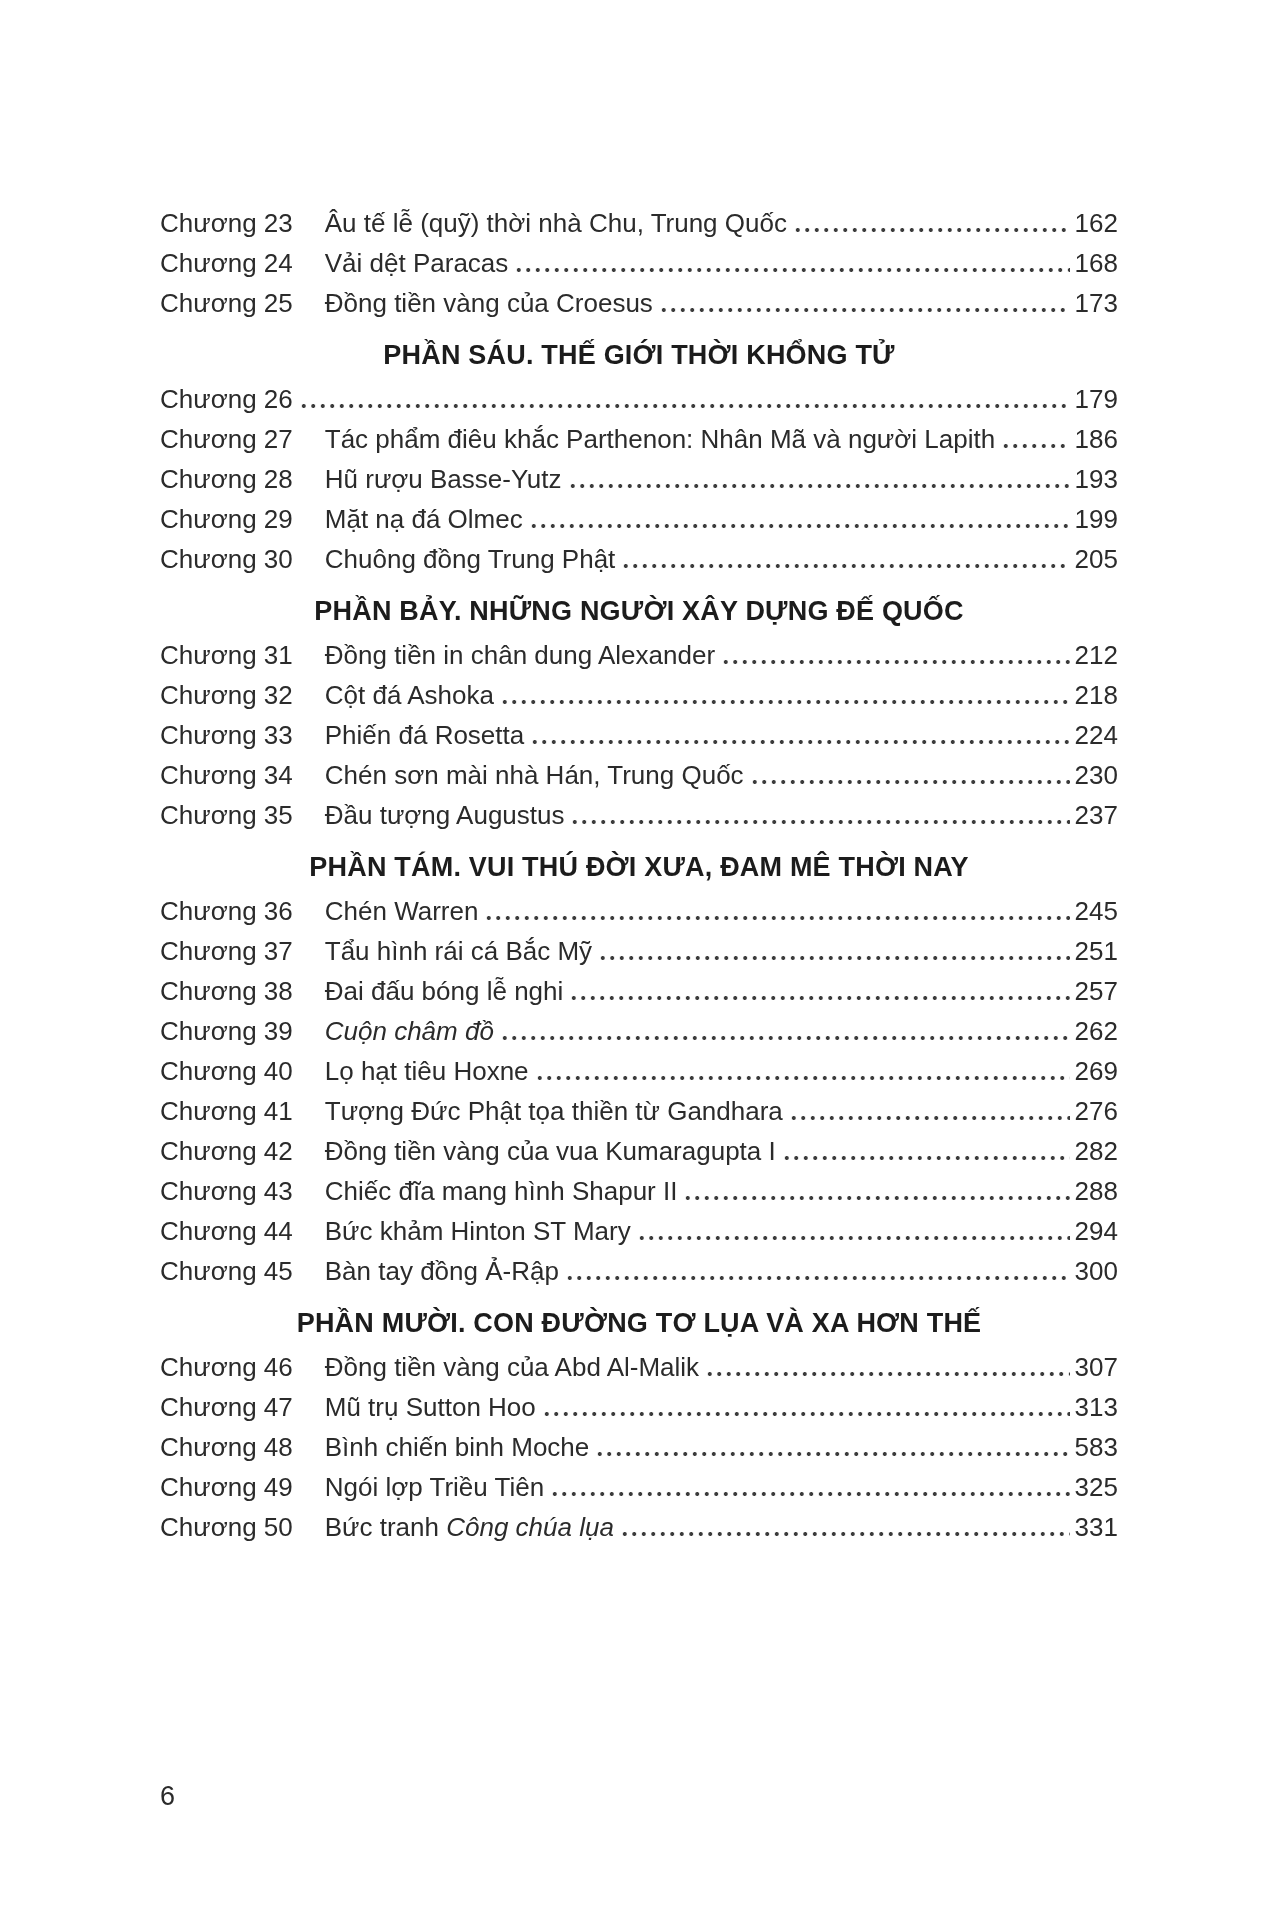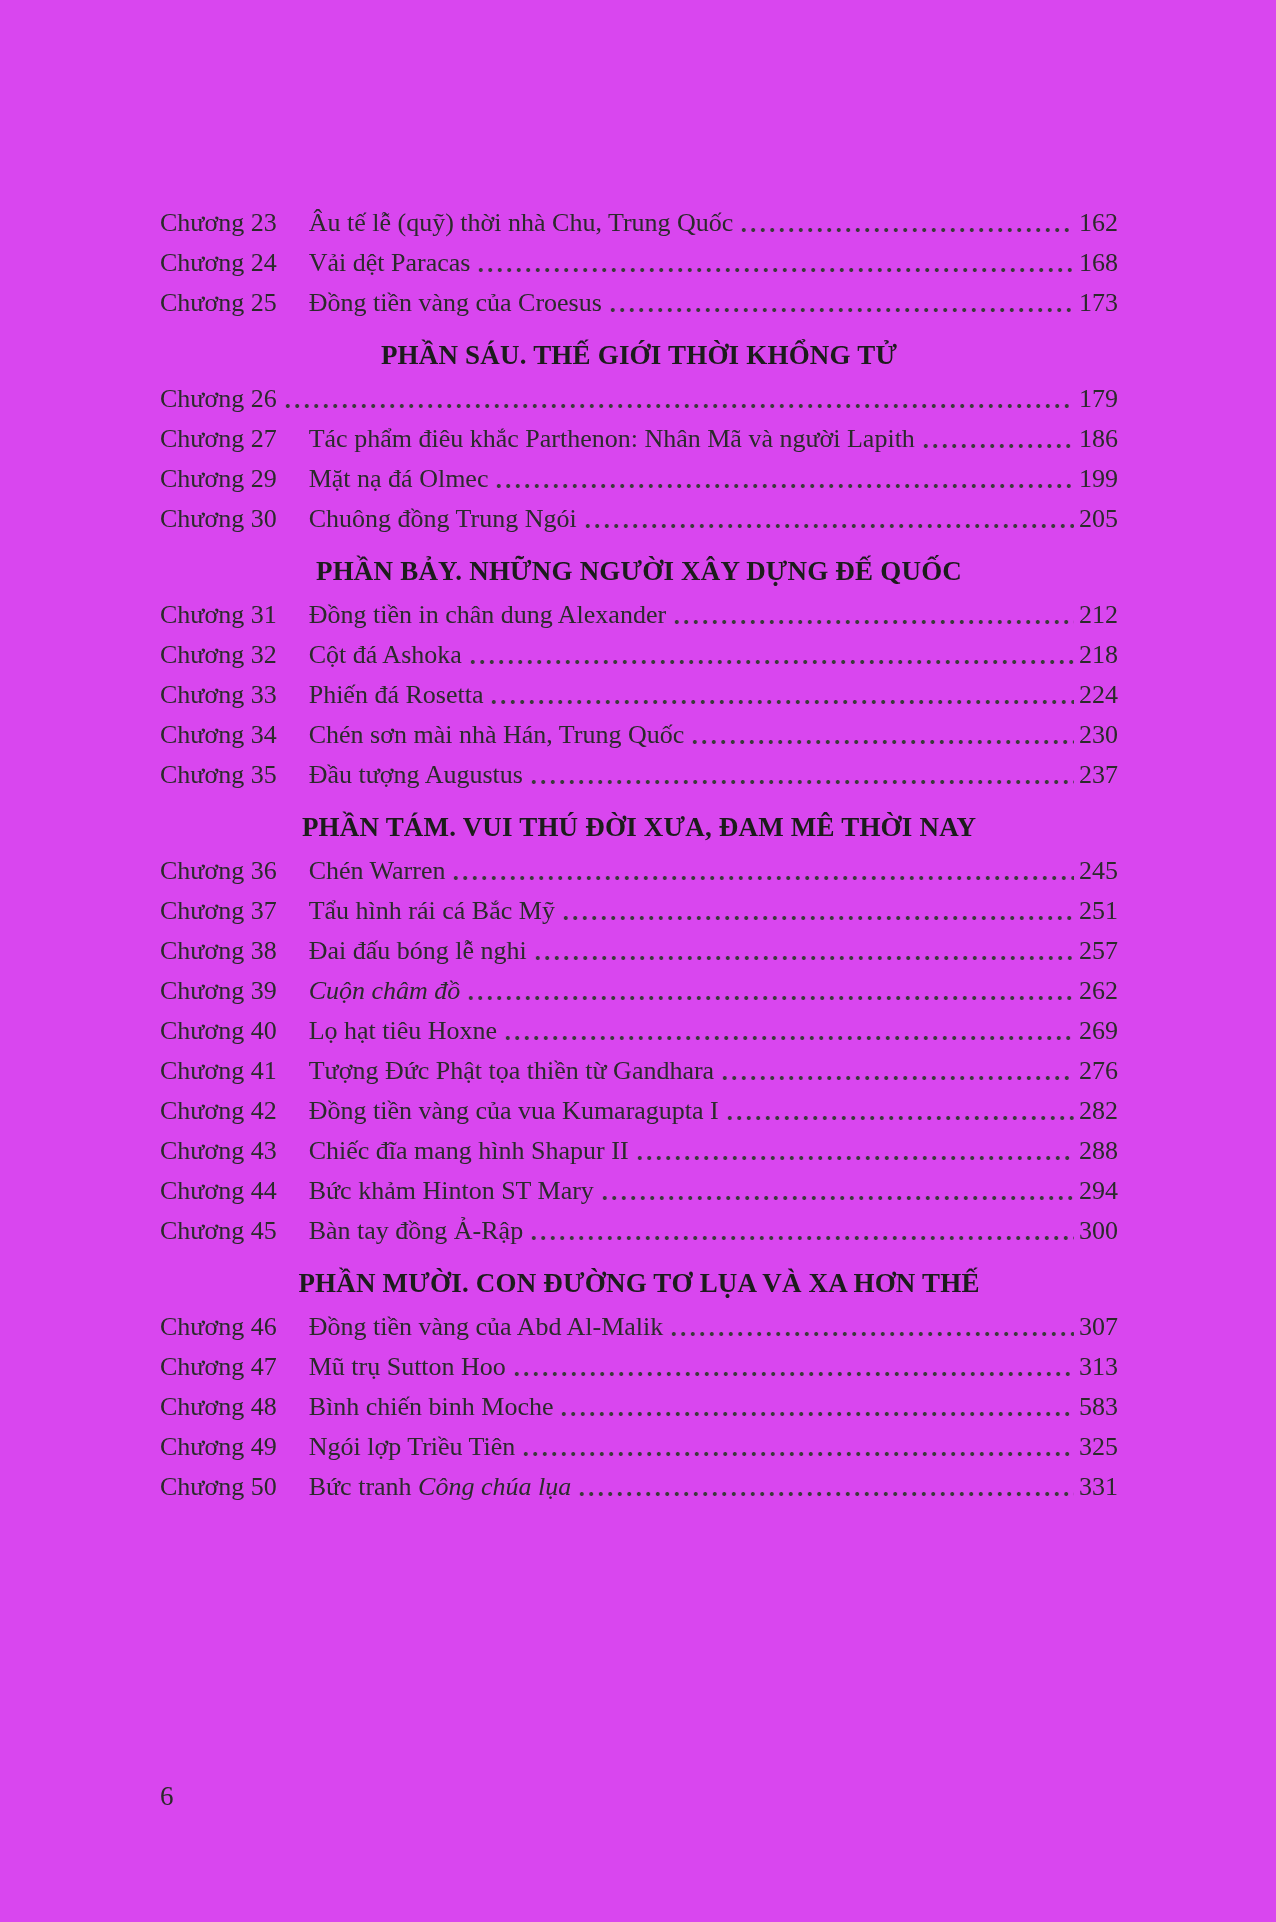--- a/index.html
+++ b/index.html
@@ -1,22 +1,22 @@
 <!DOCTYPE html>
 <html><head>
 <meta charset="utf-8">
 <style>
   html, body { margin: 0; padding: 0; }
   body { background: #e8e8e8; }
   .page {
     position: relative;
     width: 1276px;
     height: 1922px;
-    background: #d946ef;
-    font-family: Liberation Serif, serif;
+    background: #ffffff;
+    font-family: Liberation Sans, sans-serif;
     color: #2b2b2b;
     overflow: hidden;
   }
   .toc {
     position: absolute;
     left: 160px;
     top: 203px;
     width: 958px;
   }
   .toc-row {
@@ -95,28 +95,34 @@
         <span class="leader"></span>
         <span class="pagenum">179</span>
       </div>
       <div class="toc-row">
         <span class="chapter-label">Chương 27</span>
         <span class="entry-title"><span>Tác phẩm điêu khắc Parthenon: Nhân Mã và người Lapith</span></span>
         <span class="leader"></span>
         <span class="pagenum">186</span>
       </div>
       <div class="toc-row">
+        <span class="chapter-label">Chương 28</span>
+        <span class="entry-title"><span>Hũ rượu Basse-Yutz</span></span>
+        <span class="leader"></span>
+        <span class="pagenum">193</span>
+      </div>
+      <div class="toc-row">
         <span class="chapter-label">Chương 29</span>
         <span class="entry-title"><span>Mặt nạ đá Olmec</span></span>
         <span class="leader"></span>
         <span class="pagenum">199</span>
       </div>
       <div class="toc-row">
         <span class="chapter-label">Chương 30</span>
-        <span class="entry-title"><span>Chuông đồng Trung Ngói</span></span>
+        <span class="entry-title"><span>Chuông đồng Trung Phật</span></span>
         <span class="leader"></span>
         <span class="pagenum">205</span>
       </div>
       <div class="section-heading">PHẦN BẢY. NHỮNG NGƯỜI XÂY DỰNG ĐẾ QUỐC</div>
       <div class="toc-row">
         <span class="chapter-label">Chương 31</span>
         <span class="entry-title"><span>Đồng tiền in chân dung Alexander</span></span>
         <span class="leader"></span>
         <span class="pagenum">212</span>
       </div>

